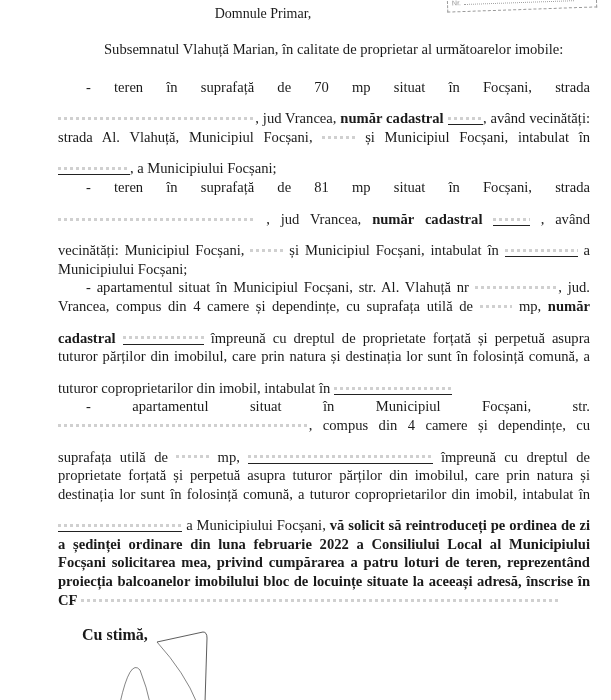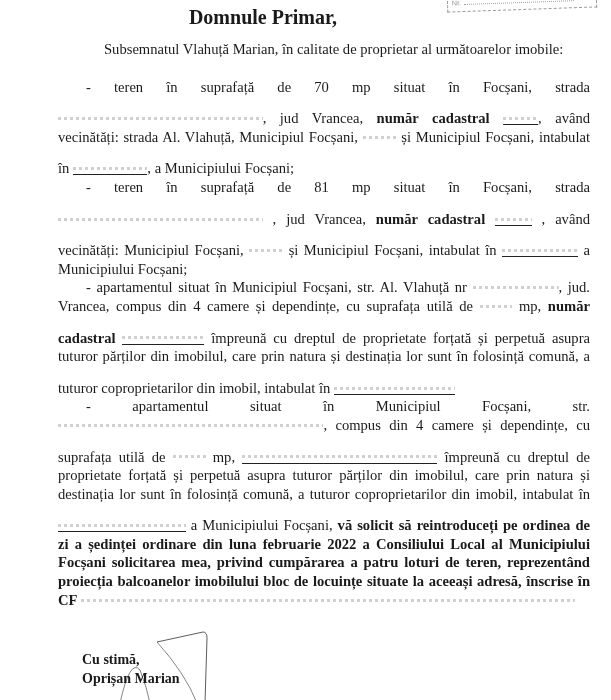--- a/index.html
+++ b/index.html
@@ -35,22 +35,22 @@
       width: 110px;
       border-bottom: 1px dotted #a0a0a0;
       margin-left: 3px;
     }
     .title {
       position: absolute;
       left: 0;
       width: 526px;
       top: 6px;
       text-align: center;
-      font-weight: bold;
-      font-size: 20px;
+      font-weight: normal;
+      font-size: 14px;
     }
     .page {
       position: absolute;
       left: 58px;
       top: 40px;
       width: 532px;
       font-size: 14.6px;
       line-height: 18.6px;
       text-align: justify;
     }
@@ -71,32 +71,31 @@
       vertical-align: baseline;
       color: transparent;
       background:
         repeating-linear-gradient(90deg, rgba(120,120,120,0.35) 0 3px, transparent 3px 6px);
       background-size: 100% 3px;
       background-repeat: no-repeat;
       background-position: 0 55%;
       height: 12px;
       line-height: 12px;
       text-indent: 0;
-      font-weight: bold;
     }
     .redact.ul {
       border-bottom: 1px solid #222;
       margin-top: 16px;
     }
     .sig {
       position: absolute;
       left: 82px;
-      top: 650px;
+      top: 625px;
       font-weight: bold;
-      font-size: 14px;
+      font-size: 16px;
       line-height: 19px;
     }
     .signature {
       position: absolute;
       left: 95px;
       top: 628px;
       width: 140px;
       height: 75px;
       pointer-events: none;
     }
@@ -133,14 +132,13 @@
 </div>
 
 <svg class="signature" viewBox="0 0 140 75">
   <path d="M62 14 L108 4 Q112 4 112 10 L110 75" fill="none" stroke="#333" stroke-width="0.8"></path>
   <path d="M62 14 Q90 45 102 75" fill="none" stroke="#333" stroke-width="0.6"></path>
   <path d="M25 75 Q35 30 45 42 Q52 60 55 75" fill="none" stroke="#333" stroke-width="0.6"></path>
 </svg>
 
 <div class="sig">
   <div>Cu stimă,</div>
-  <div>Oprișan Marian</div>
 </div>
 
 </body></html>

